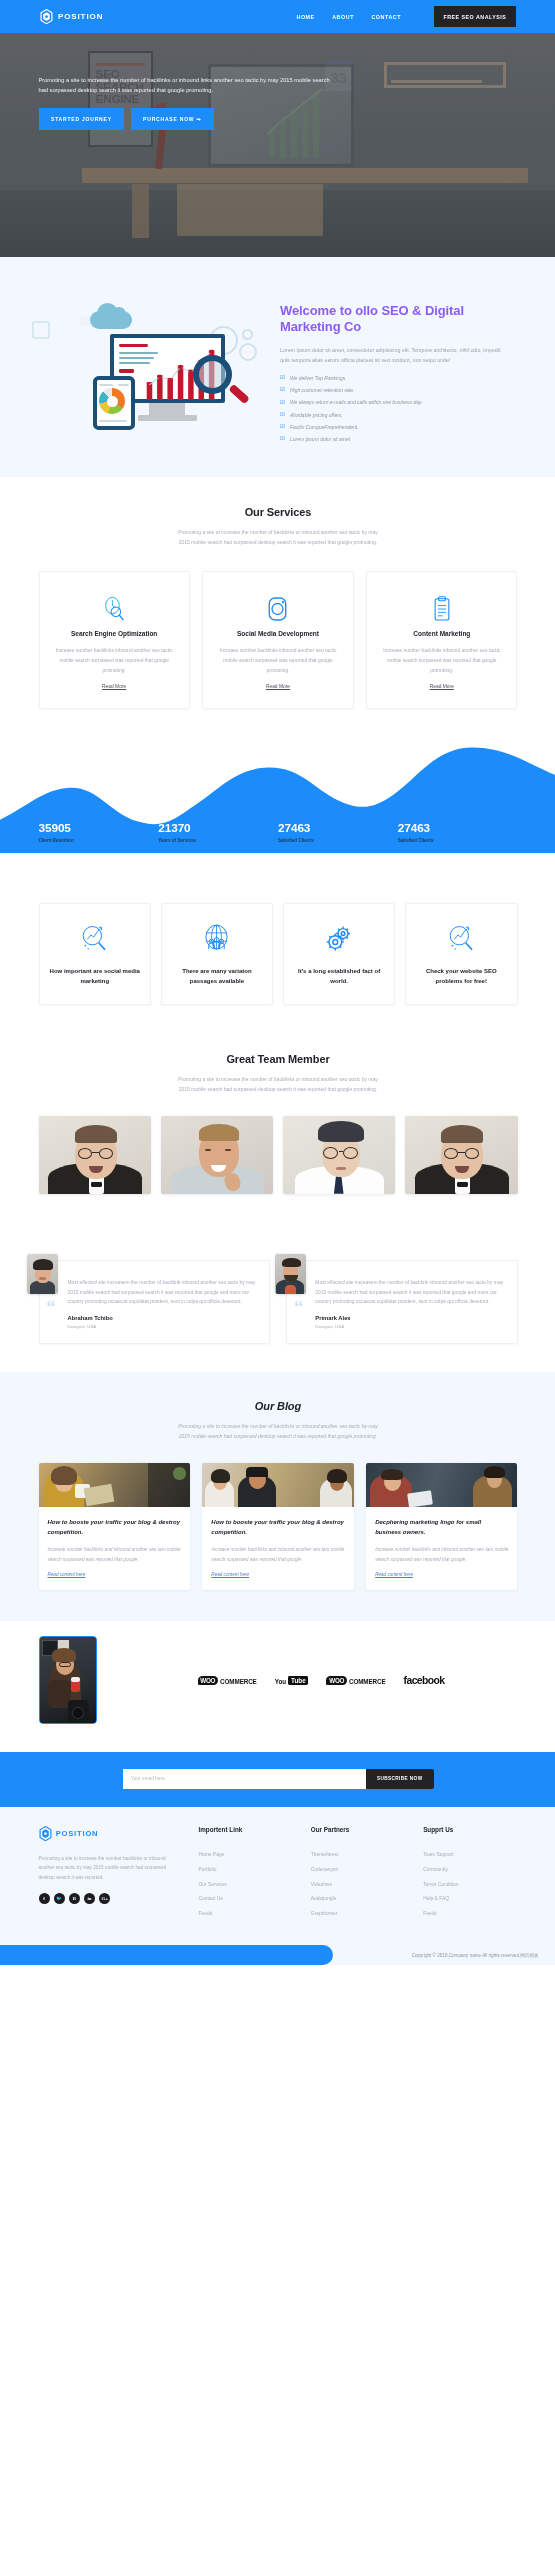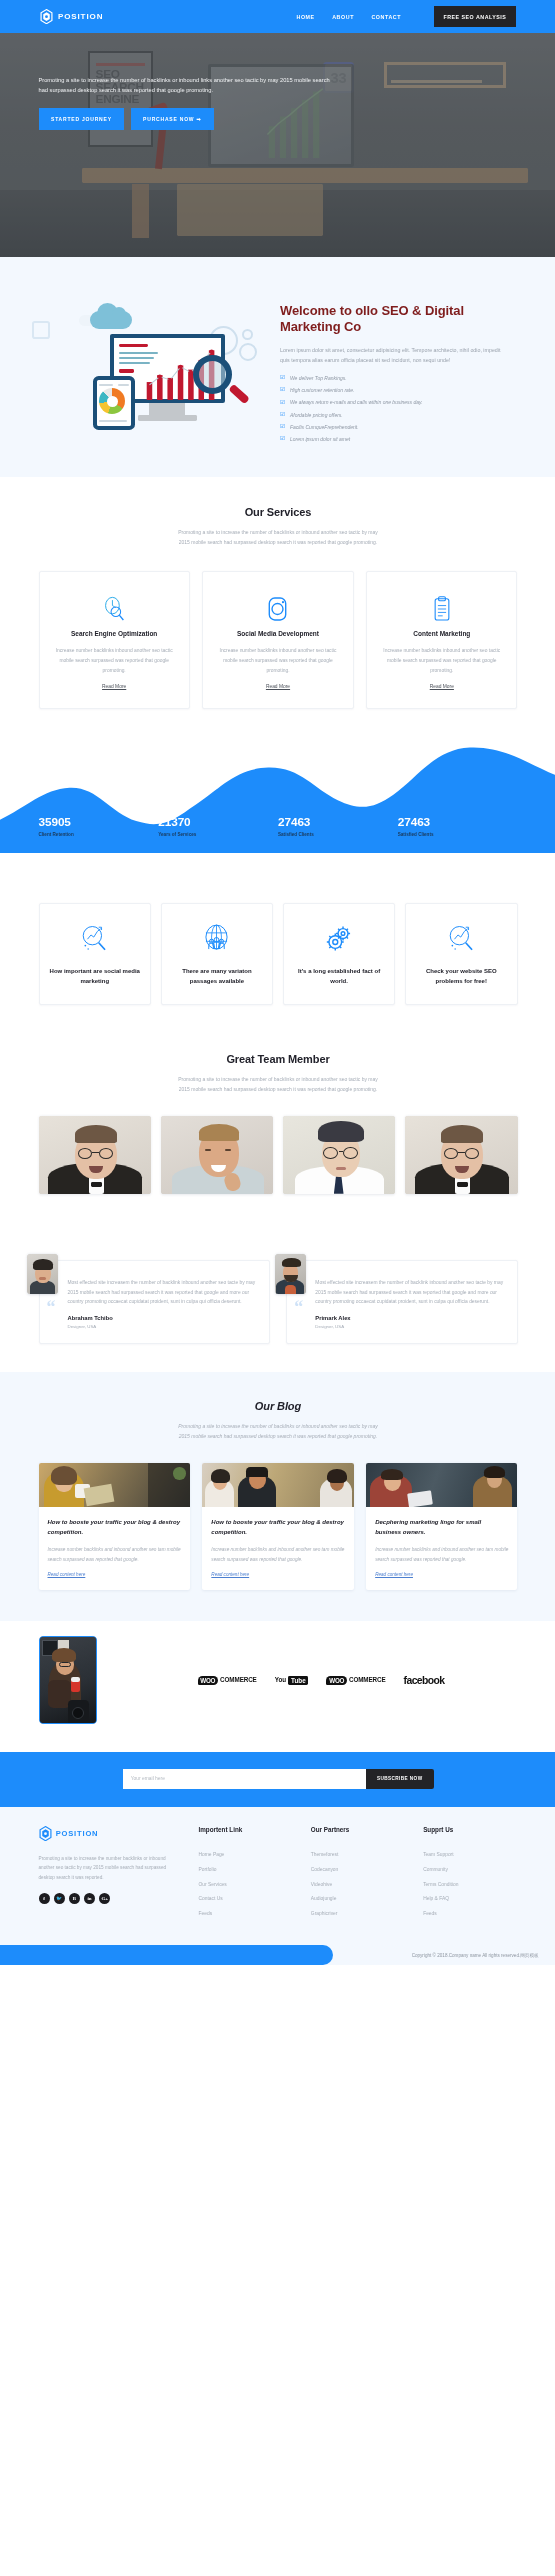--- a/index.html
+++ b/index.html
@@ -152,21 +152,21 @@
 
   
   .welcome {
     background:#f3f8fe;
     padding: 29px 0 28px 0;
   }
   .welcome-row { display:flex; align-items:flex-start; gap: 12.5px; }
   .welcome-art { width: 229px; flex: none; position:relative; height:163px;}
   .welcome-txt { flex:1; padding-top: 16.7px;}
   .welcome-h2 {
-    color:#7f1d1d; font-size:13px; line-height:16.7px; font-weight:bold;
+    color:#8b5cf6; font-size:13px; line-height:16.7px; font-weight:bold;
     letter-spacing:-0.1px;
   }
   .welcome-p {
     margin-top:9px; color:#9aa2ad; font-size:5.3px; line-height:10px;
     max-width: 222px;
   }
   .feat-list { margin-top:9.7px; }
   .feat-item { display:flex; align-items:center; gap:4.9px; margin-bottom:6.3px; }
   .feat-check { color:#1d8cfb; font-size:5.6px; line-height:5.6px; }
   .feat-label { color:#8d96a3; font-size:5px; font-style: italic; }
@@ -212,21 +212,21 @@
   .read-more {
     display:inline-block; margin-top:9px; font-size:4.9px; color:#4a4f58;
     text-decoration: underline; cursor:pointer;
   }
 
   
   .counters { position:relative; height:118px; }
   .wave-svg { position:absolute; left:0; top:0; width:556px; height:118px; display:block; }
   .counter-row {
     position:absolute; left:50%; transform:translateX(-50%);
-    bottom: 16px; width:479px; display:flex;
+    bottom: 10px; width:479px; display:flex;
   }
   .counter { width:25%; }
   .counter-num { color:#ffffff; font-size:11.8px; font-weight:bold; letter-spacing:-0.1px; }
   .counter-lbl { margin-top:3.5px; color:#1a3a5c; font-size:4.6px; font-weight:bold; }
 
   
   .cases { padding: 28px 0 23.6px; background:#fff; }
   .case-grid { display:flex; gap:9.7px; margin-top:22px; }
   .case-card {
     flex:1; border:0.7px solid #eef1f5; border-radius:2.1px; background:#fff;
@@ -291,21 +291,21 @@
   .video-row { display:flex; align-items:center; }
   .video-box {
     width: 58px; height: 88px; border: 1.4px solid #1d8cfb; border-radius:4.2px;
     overflow:hidden; position:relative; background:#2c3036; flex:none;
   }
   .video-inner{position:absolute;inset:0;}
   .brands {
     flex:1; display:flex; align-items:center; justify-content:center; gap: 18px;
     padding-left: 28px;
   }
-  .brand-logo { display:flex; align-items:flex-start; gap:2.1px; }
+  .brand-logo { display:flex; align-items:flex-end; gap:2.1px; }
   .woo-badge {
     background:#111; color:#fff; font-size:6.3px; font-weight:bold;
     padding:1.4px 2.8px; border-radius:4.9px 4.9px 4.9px 1.4px; letter-spacing:-0.3px;
   }
   .woo-word { font-size:6.3px; font-weight:bold; color:#111; letter-spacing:-0.1px; }
   .yt-you { font-size:6.3px; font-weight:bold; color:#111; }
   .yt-tube { background:#111; color:#fff; font-size:6.3px; font-weight:bold; padding:0.7px 2.8px; border-radius:1.4px; }
   .fb-word { font-size:10.4px; font-weight:bold; color:#111; letter-spacing:-0.6px; }
   .blue-rule {
     position:absolute; left: 40px; right: 118px; top: 137px; height:1.4px; background:#1d8cfb;

